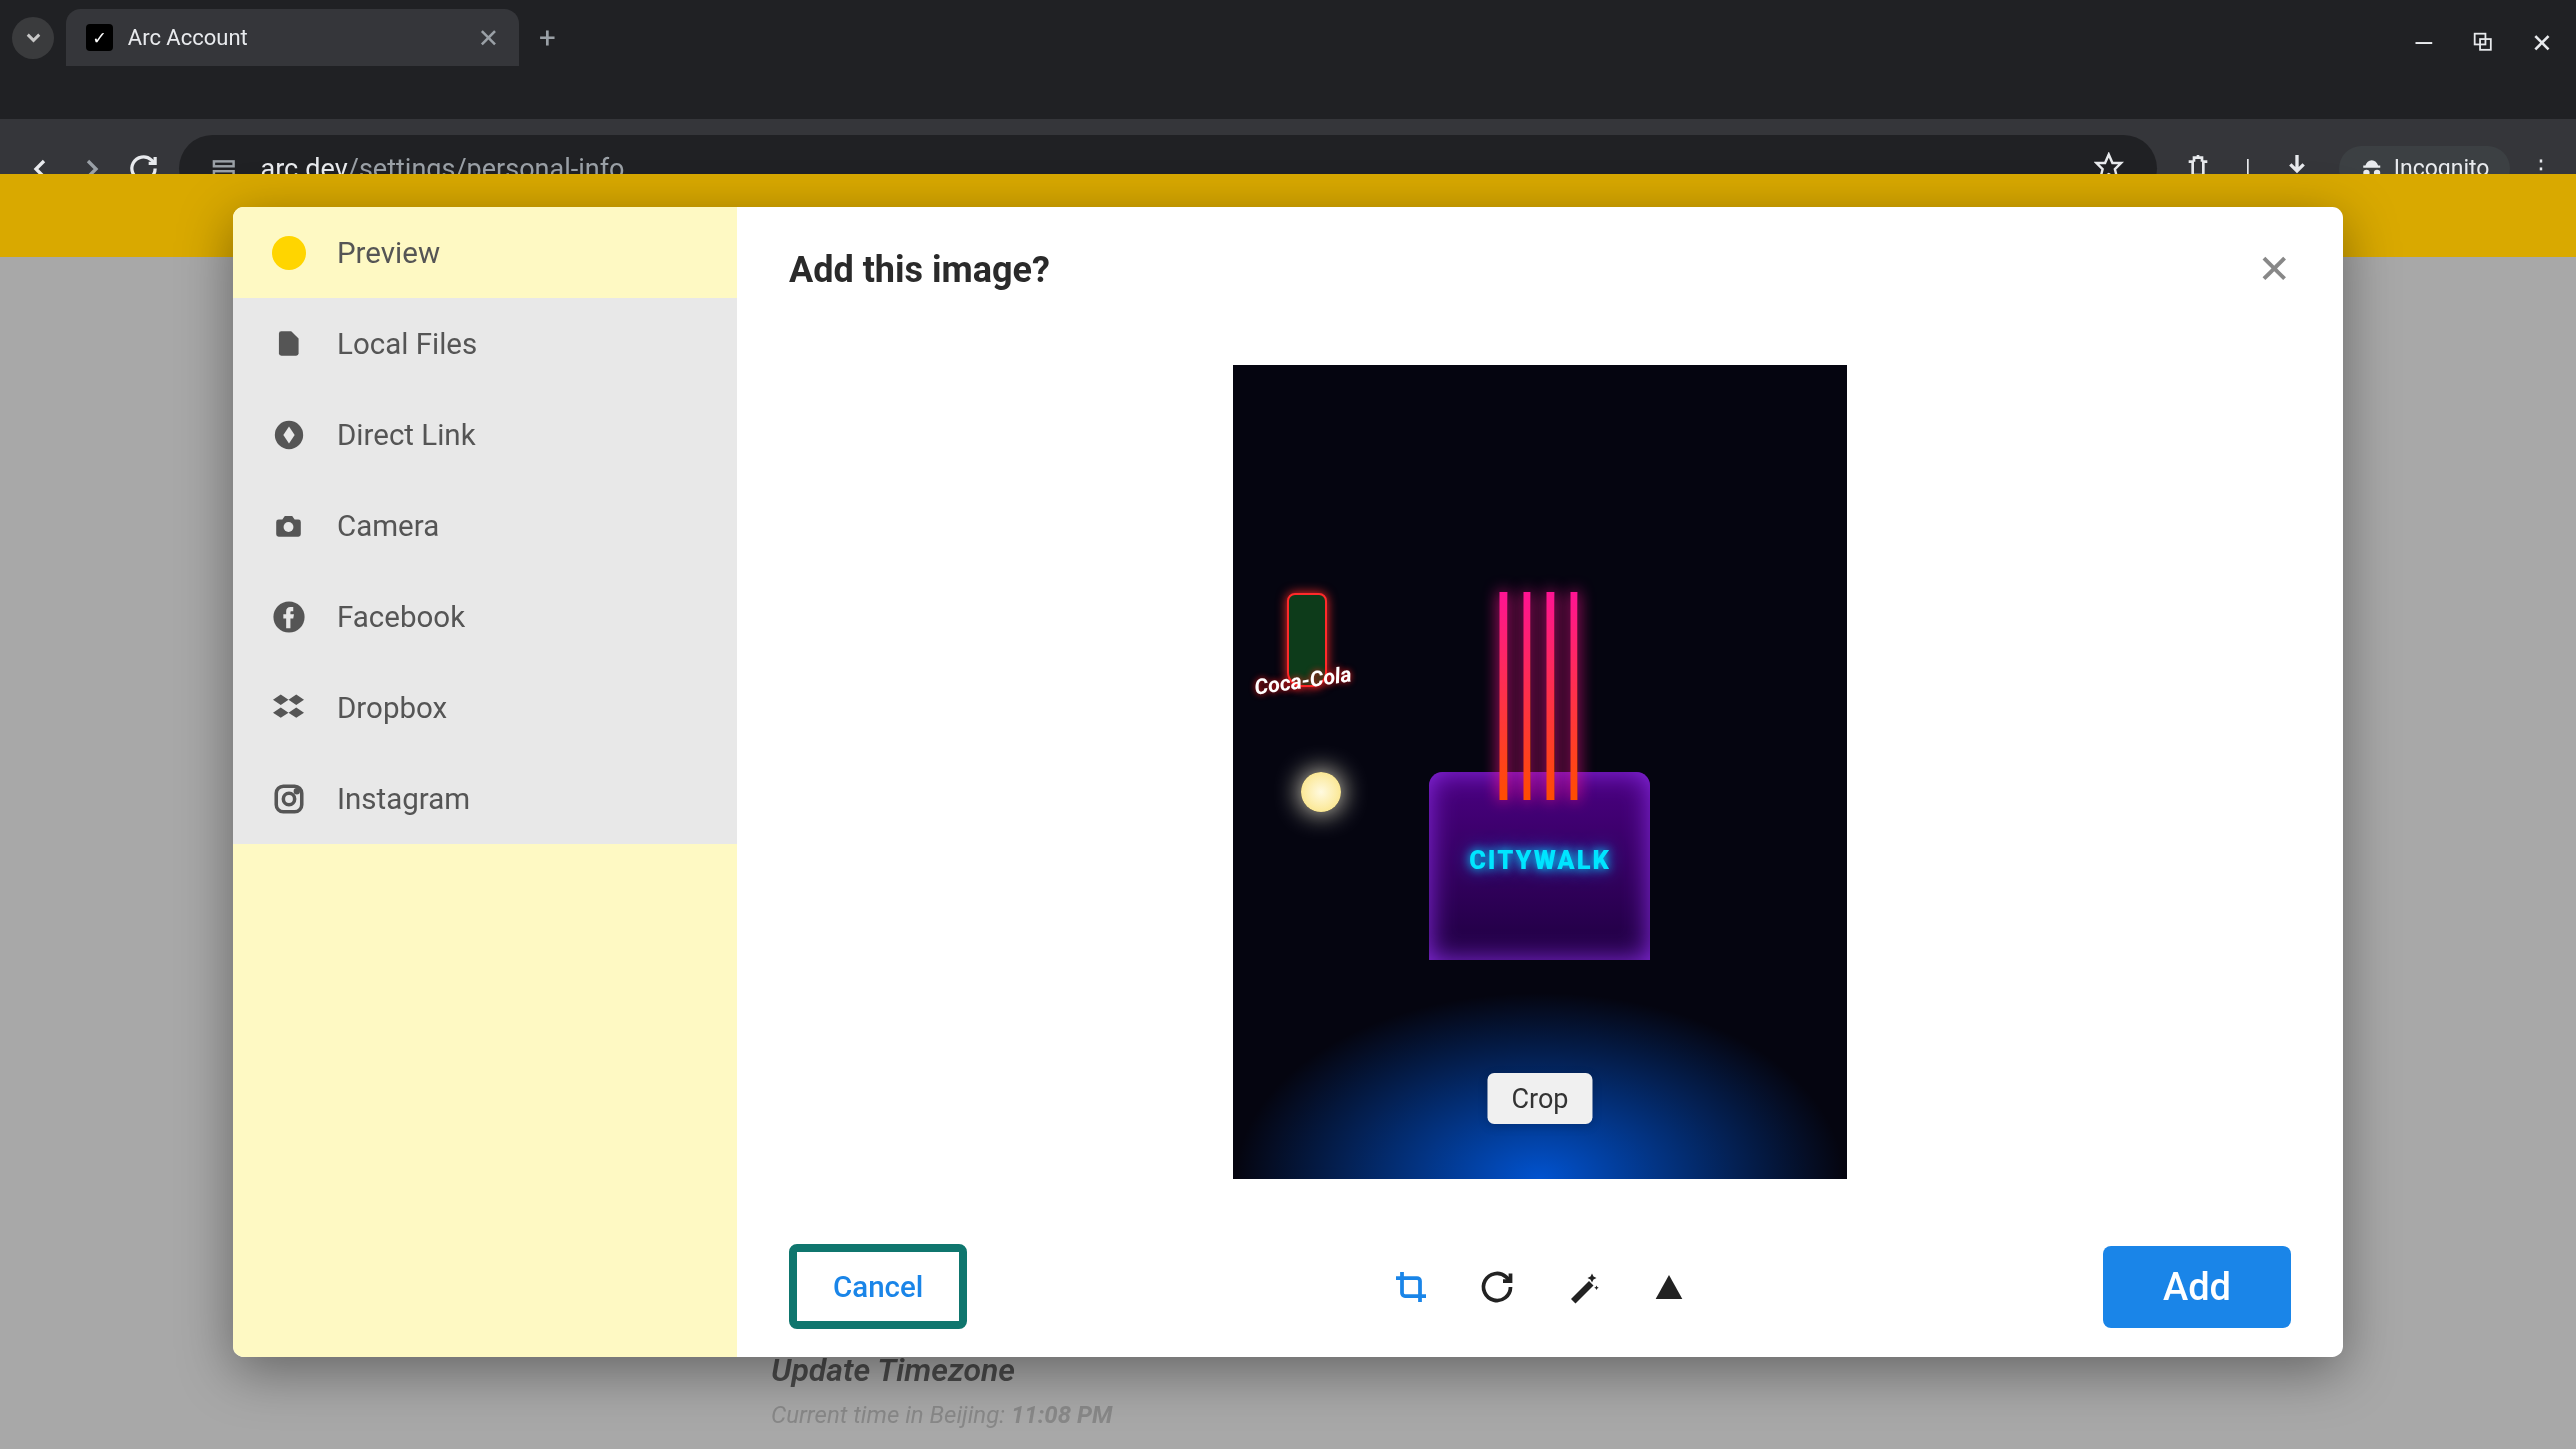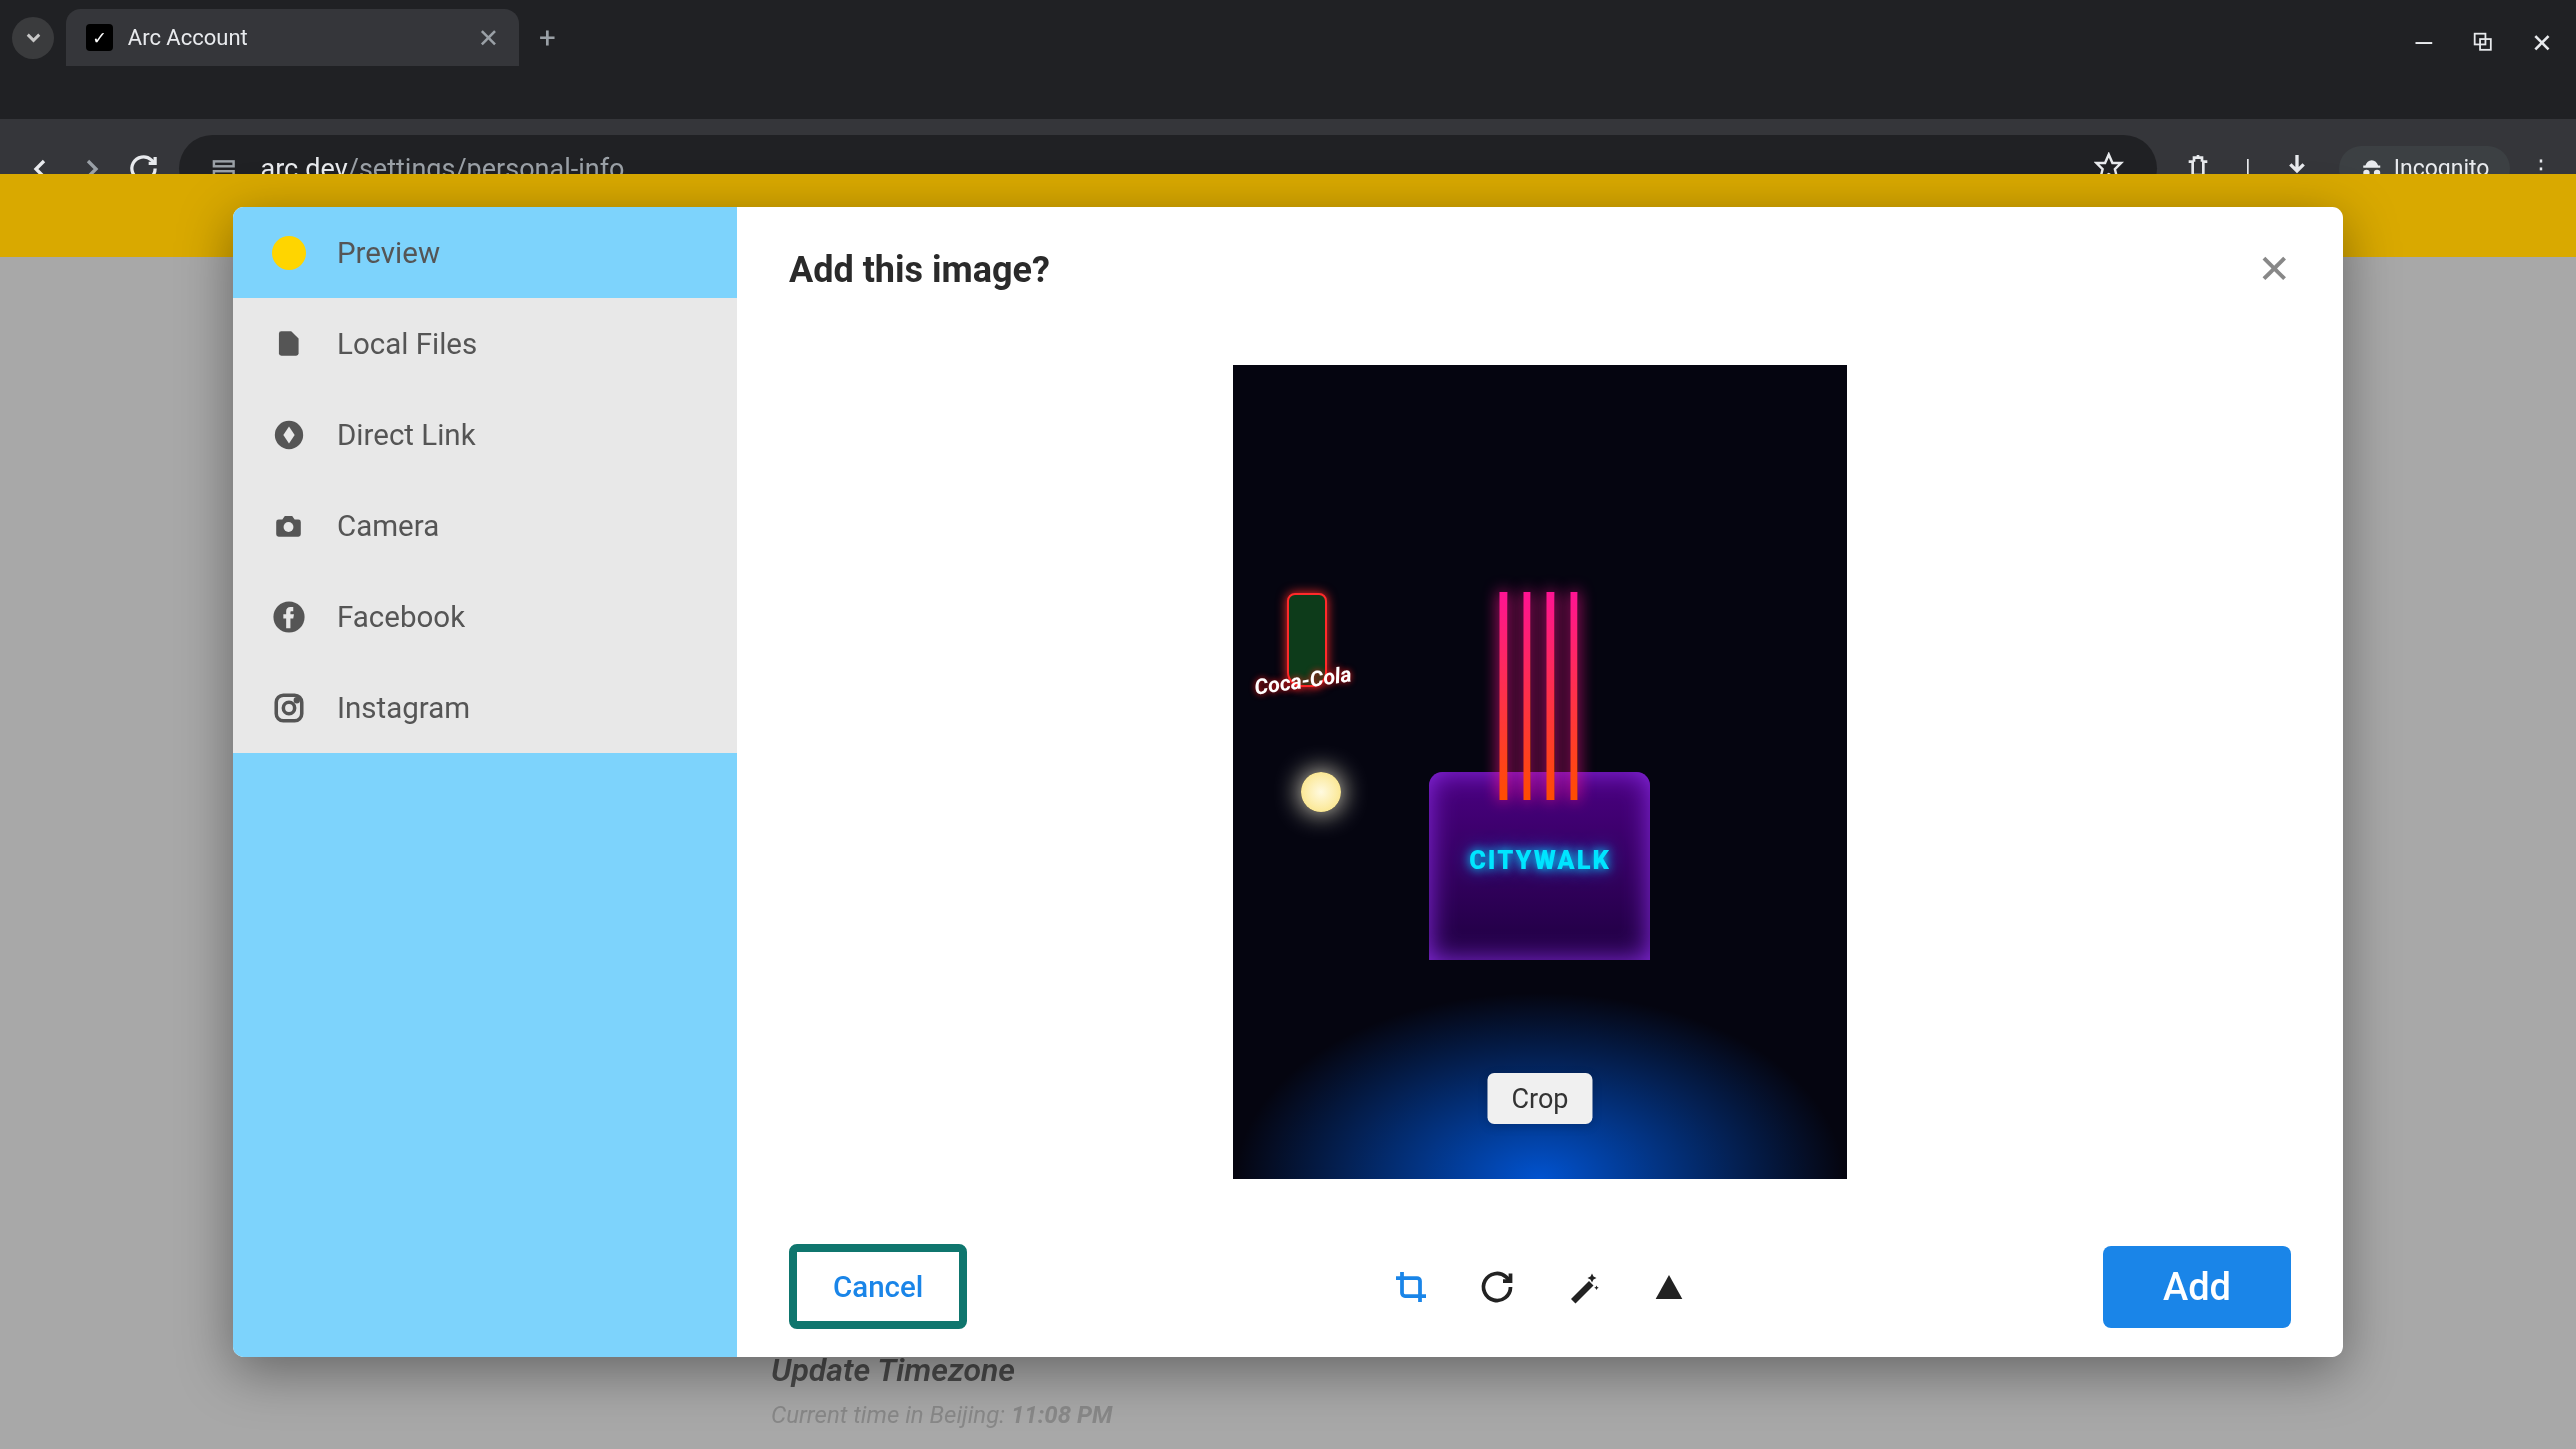--- a/index.html
+++ b/index.html
@@ -171,21 +171,21 @@
       width: 2110px;
       height: 1150px;
       background: #fff;
       border-radius: 10.7px;
       display: flex;
       overflow: hidden;
       box-shadow: 0 13.4px 54px rgba(0,0,0,0.4);
     }
     .modal-sidebar {
       width: 504px;
-      background: #7dd3fc;
+      background: #fef9c3;
       padding-top: 0;
     }
     .sidebar-item {
       display: flex;
       align-items: center;
       gap: 31px;
       padding: 28px 38px;
       font-size: 29.5px;
       color: #555;
       cursor: pointer;
@@ -541,20 +541,28 @@
       <div class="sidebar-icon">
         <svg width="34" height="34" viewBox="0 0 24 24" fill="#555">
             <circle cx="12" cy="12" r="11"></circle>
             <path d="M13.5 8H15V5h-2c-2 0-3 1.3-3 3v2H8v3h2v7h3v-7h2l.5-3H13V8.5c0-.4.2-.5.5-.5z" fill="#e8e8e8"></path>
           </svg>
       </div>
       <span>Facebook</span>
     </div>
     <div class="sidebar-item inactive">
       <div class="sidebar-icon">
+        <svg width="35" height="31" viewBox="0 0 24 24" fill="#555">
+            <path d="M6 2l6 4-6 4-6-4 6-4zm12 0l6 4-6 4-6-4 6-4zM6 12l6 4-6 4-6-4 6-4zm12 0l6 4-6 4-6-4 6-4z"></path>
+          </svg>
+      </div>
+      <span>Dropbox</span>
+    </div>
+    <div class="sidebar-item inactive">
+      <div class="sidebar-icon">
         <svg width="34" height="34" viewBox="0 0 24 24" fill="none" stroke="#555" stroke-width="2.5">
             <rect x="3" y="3" width="18" height="18" rx="5"></rect>
             <circle cx="12" cy="12" r="4"></circle>
             <circle cx="17.5" cy="6.5" r="1" fill="#555"></circle>
           </svg>
       </div>
       <span>Instagram</span>
     </div>
   </div>
 

